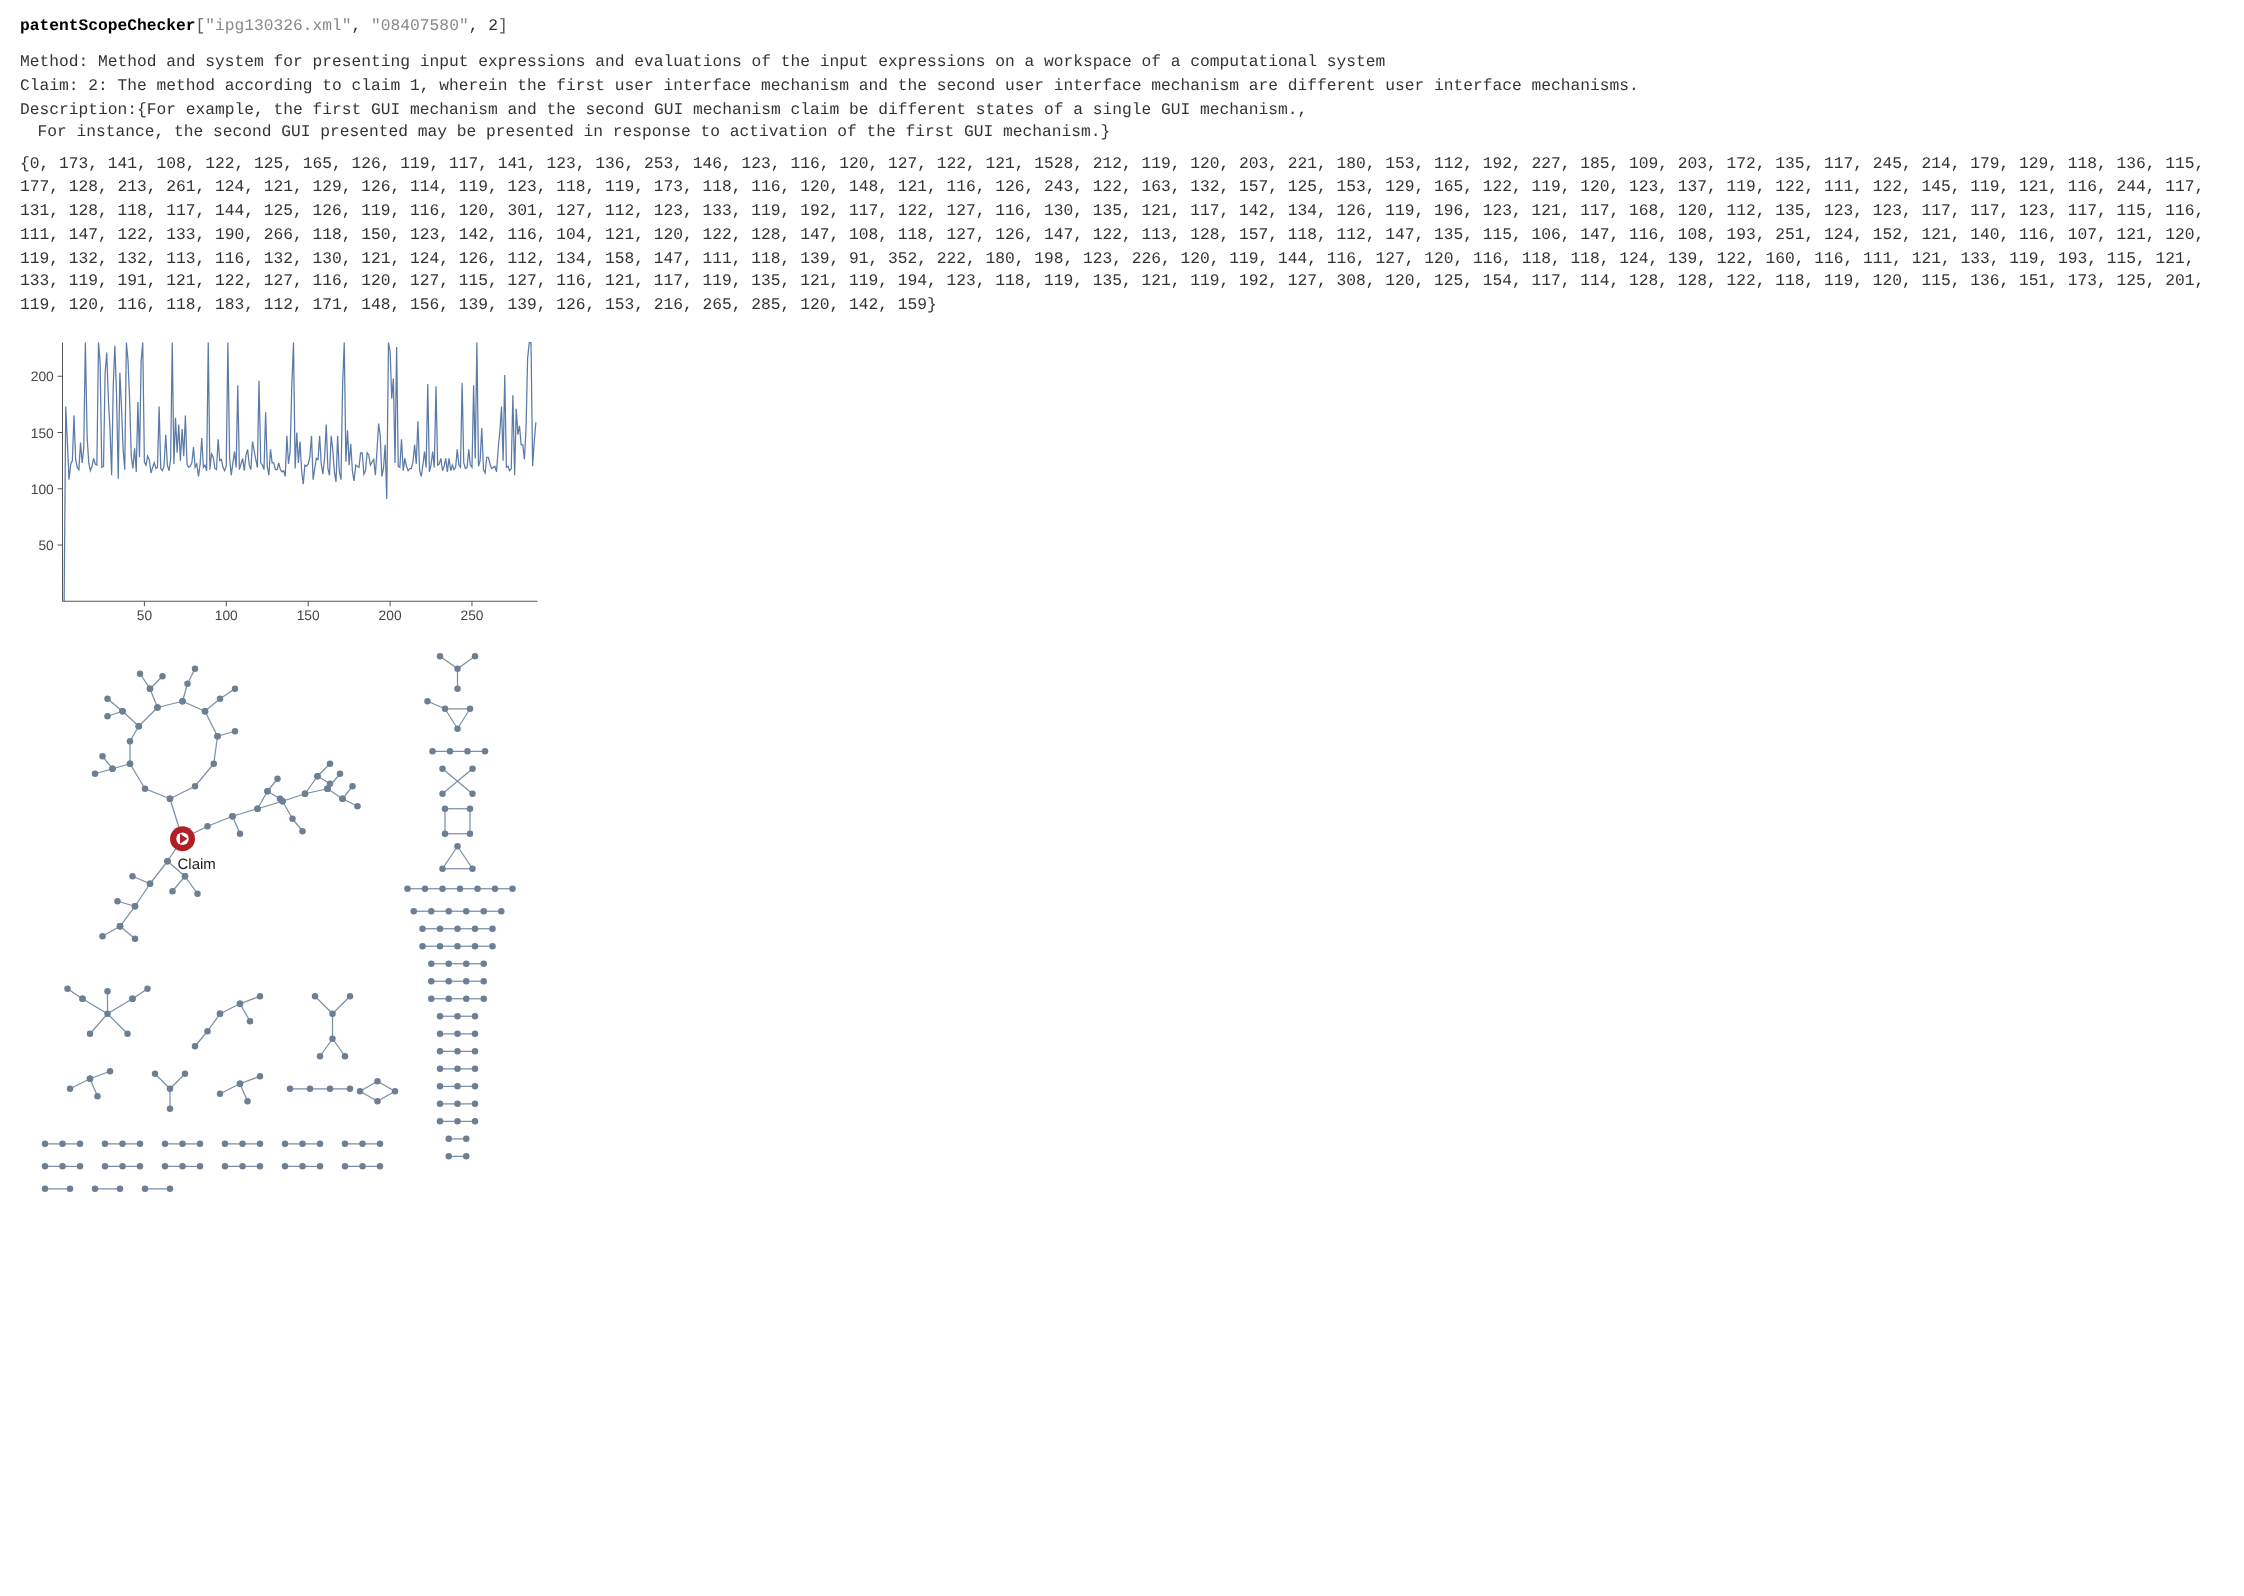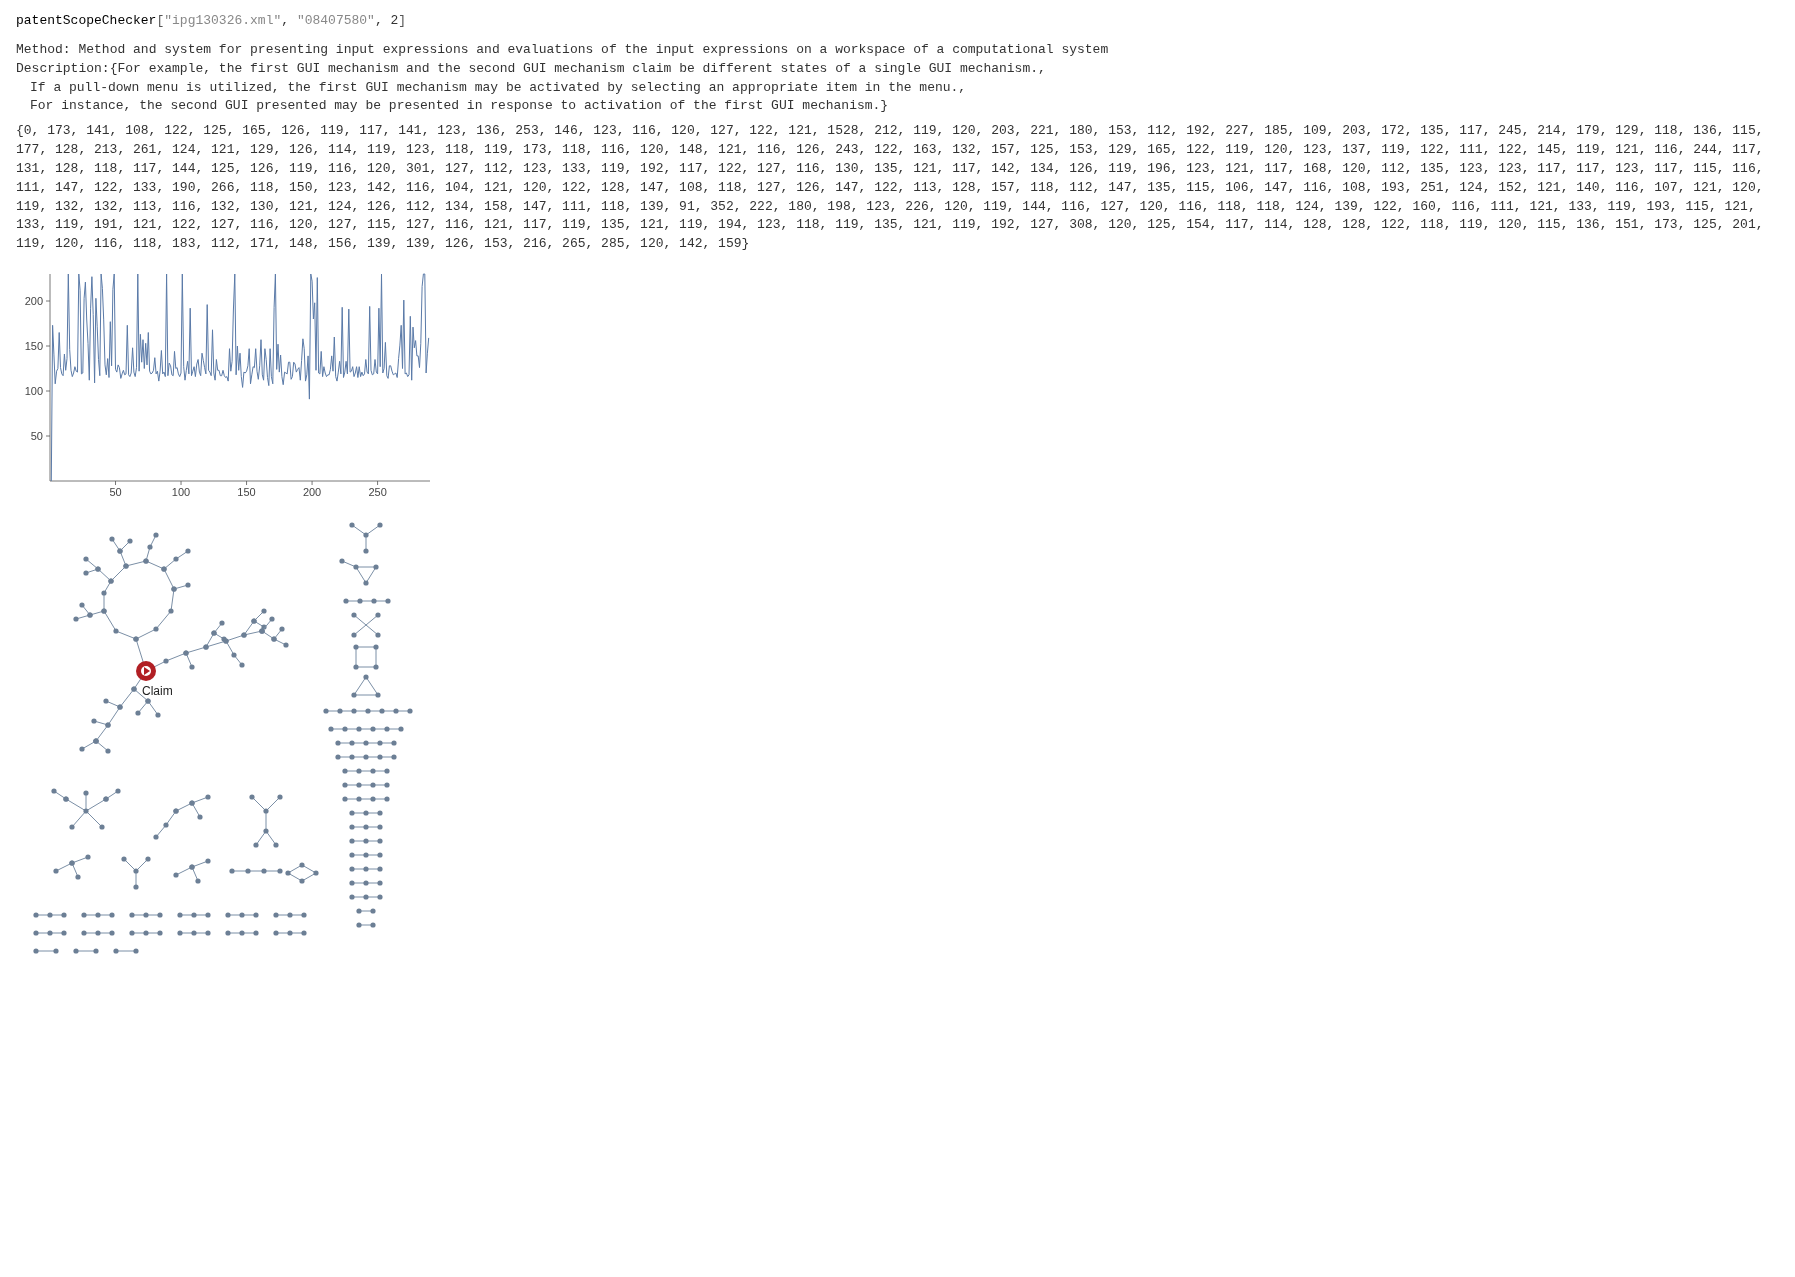--- a/index.html
+++ b/index.html
@@ -9,21 +9,21 @@
     font-size: 13px;
     color: #333;
     background: #fff;
     line-height: 1.45;
     width: 1795px;
     box-sizing: border-box;
   }
   .input-line {
     margin-bottom: 10px;
   }
-  .fn-name { font-weight: normal; color: #000; }
+  .fn-name { font-weight: bold; color: #000; }
   .bracket { color: #555; }
   .str { color: #888; }
   .num-arg { color: #333; }
   .comma { color: #333; }
 
   .out-block { margin: 2px 0 4px 0; }
   .out-line { white-space: pre-wrap; word-break: break-word; }
   .out-line .label { color: #333; }
 
   .data-list {
@@ -55,22 +55,22 @@
 </style>
 </head>
 <body>
 
 <div class="input-line">
   <span class="fn-name">patentScopeChecker</span><span class="bracket">[</span><span class="str">"ipg130326.xml"</span><span class="comma">, </span><span class="str">"08407580"</span><span class="comma">, </span><span class="num-arg">2</span><span class="bracket">]</span>
 </div>
 
 <div class="out-block">
   <div class="out-line"><span class="label">Method: </span><span>Method and system for presenting input expressions and evaluations of the input expressions on a workspace of a computational system</span></div>
+  <div class="out-line"><span class="label">Claim: </span><span>2: The method according to claim 1, wherein the first user interface mechanism and the second user interface mechanism are different user interface mechanisms.</span></div>
   <div class="out-line"><span class="label">Description:</span><span>{</span><span>For example, the first GUI mechanism and the second GUI mechanism claim be different states of a single GUI mechanism.,</span></div>
-  <div class="out-line" style="padding-left:14px;"><span>If a pull-down menu is utilized, the first GUI mechanism may be activated by selecting an appropriate item in the menu.,</span></div>
   <div class="out-line" style="padding-left:14px;"><span>For instance, the second GUI presented may be presented in response to activation of the first GUI mechanism.</span><span>}</span></div>
 </div>
 
 <div class="data-list" id="data-list">{0, 173, 141, 108, 122, 125, 165, 126, 119, 117, 141, 123, 136, 253, 146, 123, 116, 120, 127, 122, 121, 1528, 212, 119, 120, 203, 221, 180, 153, 112, 192, 227, 185, 109, 203, 172, 135, 117, 245, 214, 179, 129, 118, 136, 115, 177, 128, 213, 261, 124, 121, 129, 126, 114, 119, 123, 118, 119, 173, 118, 116, 120, 148, 121, 116, 126, 243, 122, 163, 132, 157, 125, 153, 129, 165, 122, 119, 120, 123, 137, 119, 122, 111, 122, 145, 119, 121, 116, 244, 117, 131, 128, 118, 117, 144, 125, 126, 119, 116, 120, 301, 127, 112, 123, 133, 119, 192, 117, 122, 127, 116, 130, 135, 121, 117, 142, 134, 126, 119, 196, 123, 121, 117, 168, 120, 112, 135, 123, 123, 117, 117, 123, 117, 115, 116, 111, 147, 122, 133, 190, 266, 118, 150, 123, 142, 116, 104, 121, 120, 122, 128, 147, 108, 118, 127, 126, 147, 122, 113, 128, 157, 118, 112, 147, 135, 115, 106, 147, 116, 108, 193, 251, 124, 152, 121, 140, 116, 107, 121, 120, 119, 132, 132, 113, 116, 132, 130, 121, 124, 126, 112, 134, 158, 147, 111, 118, 139, 91, 352, 222, 180, 198, 123, 226, 120, 119, 144, 116, 127, 120, 116, 118, 118, 124, 139, 122, 160, 116, 111, 121, 133, 119, 193, 115, 121, 133, 119, 191, 121, 122, 127, 116, 120, 127, 115, 127, 116, 121, 117, 119, 135, 121, 119, 194, 123, 118, 119, 135, 121, 119, 192, 127, 308, 120, 125, 154, 117, 114, 128, 128, 122, 118, 119, 120, 115, 136, 151, 173, 125, 201, 119, 120, 116, 118, 183, 112, 171, 148, 156, 139, 139, 126, 153, 216, 265, 285, 120, 142, 159}</div>
 
 <div class="chart-box">
   <svg class="linechart" id="linechart" width="420" height="235" viewBox="0 0 420 235">
       <line x1="34" y1="6" x2="34" y2="213" class="axis"></line>
       <line x1="34" y1="213" x2="414" y2="213" class="axis"></line>
       <line x1="30" y1="168" x2="34" y2="168" class="tick"></line>

